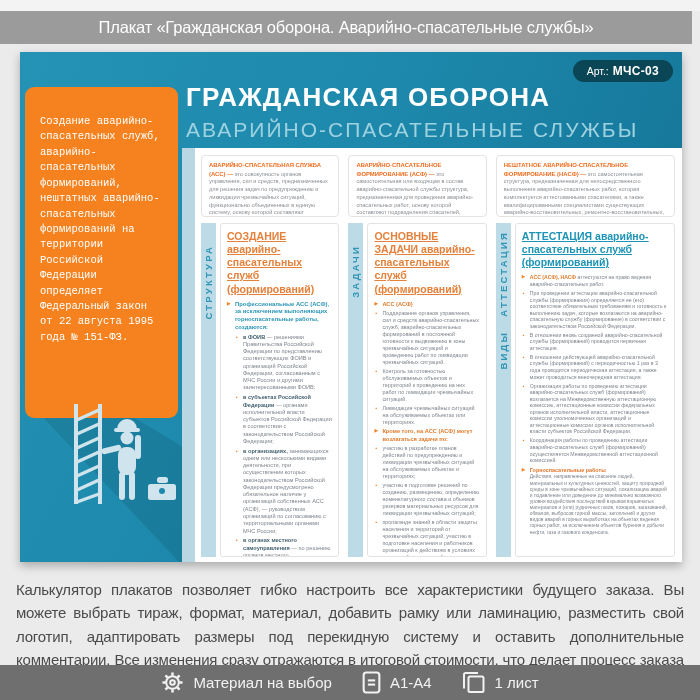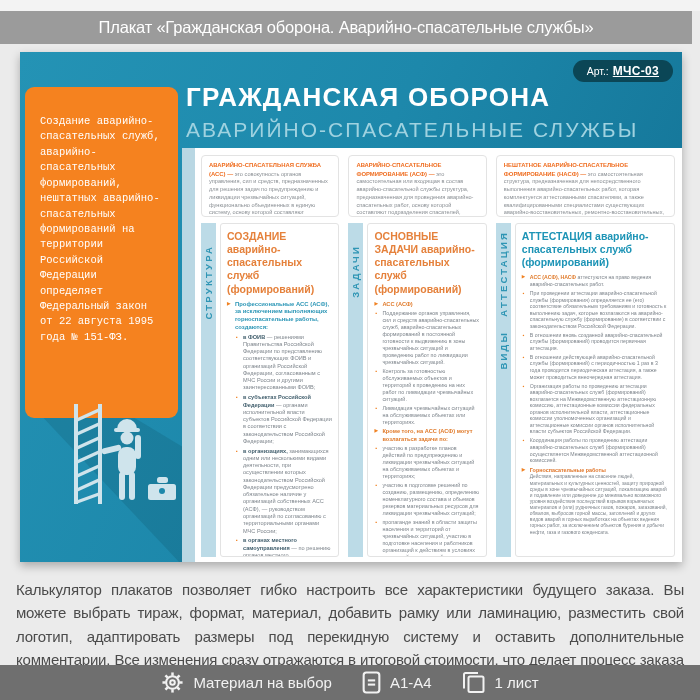--- a/index.html
+++ b/index.html
@@ -11,21 +11,21 @@
                 display:flex; align-items:center; justify-content:center; }
   .header-title { color:#ffffff; font-size:16.5px; letter-spacing:-0.2px; }
 
   
   .poster { position:absolute; left:20px; top:52px; width:662px; height:510px;
             background:linear-gradient(115deg,#2493b5 0%,#1d88ab 45%,#116f92 100%);
             box-shadow:0 4px 9px rgba(0,0,0,.28); overflow:hidden; }
 
   .art-badge { position:absolute; top:8px; right:9px; background:#0b4656; color:#fff;
                border-radius:13px; padding:4px 14px; font-size:10.5px; display:flex; gap:4px; align-items:baseline; }
-  .art-badge b { font-size:12px; letter-spacing:.3px;text-decoration:underline; }
+  .art-badge b { font-size:12px; letter-spacing:.3px; }
 
   .poster-title { position:absolute; left:166px; top:30px; width:480px; }
   .poster-title .t1 { color:#ffffff; font-weight:bold; font-size:26px; letter-spacing:1.2px; }
   .poster-title .t2 { color:#9fd2e0; font-weight:normal; font-size:21px; letter-spacing:2px; margin-top:5px; }
 
   .law-box { position:absolute; left:5px; top:35px; width:153px; height:331px; background:#f5821f;
              border-radius:9px; color:#fff; font-size:10.5px; line-height:1.47; padding:27px 13px 0 15px;font-family:Liberation Mono, monospace; }
 
   .long-shadow { position:absolute; left:5px; top:300px; width:335px; height:210px;
                  background:rgba(8,52,68,.15);
@@ -53,21 +53,21 @@
   .ribbon.pt { padding-top:22px; } .ribbon.pt2 { padding-top:8px; }
   .vlabel { writing-mode:vertical-rl; transform:rotate(180deg); color:#2e95b4; font-weight:bold;
             font-size:9.5px; letter-spacing:2.2px; }
   .vlabel + .vlabel { margin-top:14px; }
   .col-card { flex:1; margin-left:4px; background:#fff; border:1px solid #e3e3e3; border-radius:3px;
               padding:5px 6px; overflow:hidden; color:#7e858c; }
   .c1-card { font-size:5.6px; line-height:1.3; }
   .c2-card { font-size:5.4px; line-height:1.28; }
   .c3-card { font-size:5.2px; line-height:1.26; }
 
-  .col-heading { font-size:10.5px; font-weight:bold; line-height:1.25; margin:1px 0 5px; }
+  .col-heading { font-size:10.5px; font-weight:bold; line-height:1.25; margin:1px 0 5px;text-decoration:underline; }
   .col-heading.o { color:#e5813b; } .col-heading.t { color:#1d94b6; }
 
   .it { position:relative; padding-left:8px; margin:2.5px 0; }
   .it::before { content:"▪"; position:absolute; left:1px; top:0; color:#f08223; font-size:5px; }
   .it.leadT::before, .it.leadO::before, .it.itemT::before, .it.itemO::before { content:"▶"; font-size:4.5px; left:0; }
   .it.sub { margin-left:8px; }
   .it.leadT { color:#2b96b6; font-weight:bold; font-size:1.05em; }
   .it.leadO { color:#e07a2a; font-weight:bold; font-size:1.05em; }
   .it.itemO .head { color:#e07a2a; font-weight:bold; }
   .it.sub .head { color:#44616f; font-weight:bold; }

